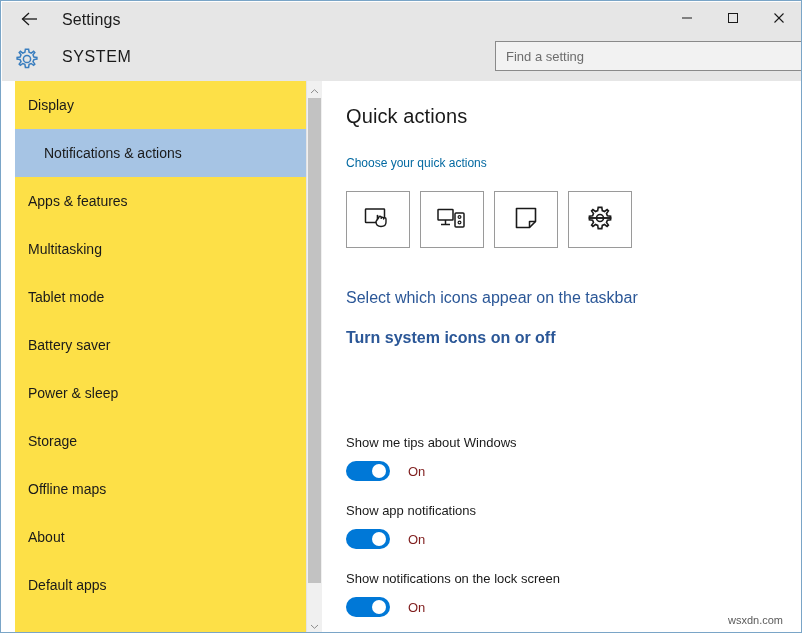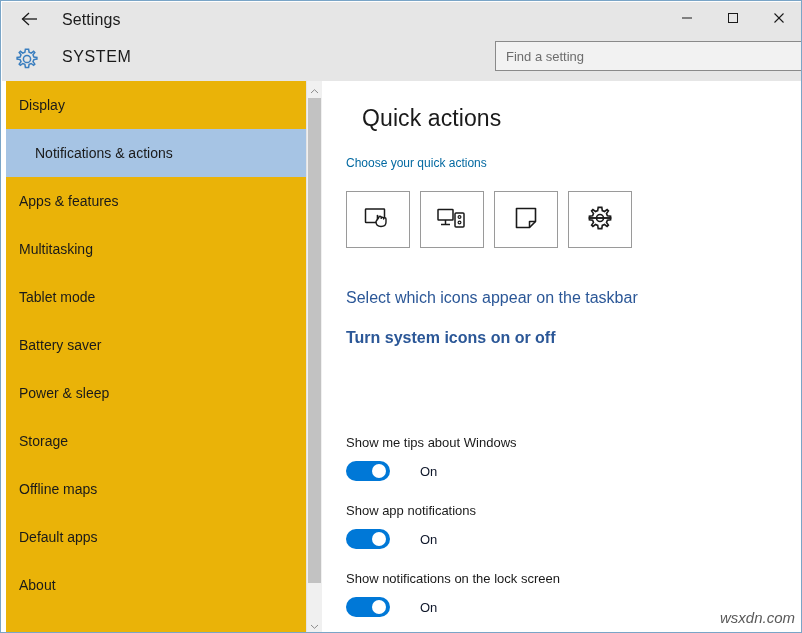--- a/index.html
+++ b/index.html
@@ -104,24 +104,24 @@
   .search-icon {
     position: absolute;
     right: 6px; top: 5px;
     width: 20px; height: 20px;
     display: flex; align-items: center; justify-content: center;
   }
 
   
   .sidebar {
     position: absolute;
-    left: 5px; top: 80px;
+    left: 14px; top: 80px;
     width: 304px;
     height: 552px;
-    background: #eab308;
+    background: #fde047;
     overflow: hidden;
   }
   .nav-item {
     height: 48px;
     display: flex;
     align-items: center;
     padding-left: 13px;
     font-size: 14px;
     color: #1a1a1a;
     cursor: default;
@@ -171,25 +171,24 @@
     position: absolute;
     left: 321px; top: 80px;
     width: 480px;
     height: 552px;
     background: #ffffff;
     overflow: hidden;
   }
   .h1 {
     position: absolute;
     left: 24px;
-    font-size: 23px;
+    font-size: 20px;
     font-weight: normal;
     color: #1a1a1a;
     letter-spacing: 0.1px;
-    margin-left: 16px;
   }
   .sub {
     position: absolute;
     left: 24px;
     font-size: 12px;
     color: #0369a1;
   }
   .tiles {
     position: absolute;
     left: 24px;
@@ -240,32 +239,31 @@
   .toggle .knob {
     position: absolute;
     top: 3px;
     right: 4px;
     width: 14px;
     height: 14px;
     border-radius: 50%;
     background: #ffffff;
   }
   .toggle-state {
-    margin-left: 30px;
+    margin-left: 18px;
     font-size: 13px;
-    color: #0f172a;
+    color: #7f1d1d;
   }
 
   .watermark {
     position: absolute;
-    right: 6px;
+    right: 18px;
     bottom: 6px;
-    font-size: 15px;
+    font-size: 11px;
     color: #5a5a5a;
-    font-style: italic;
   }
 </style>
 </head>
 <body>
 
 <div class="window">
 
   <div class="titlebar">
     <div class="back-btn">
       <span>
@@ -347,24 +345,24 @@
     <div class="nav-item">
       <span>Power &amp; sleep</span>
     </div>
     <div class="nav-item">
       <span>Storage</span>
     </div>
     <div class="nav-item">
       <span>Offline maps</span>
     </div>
     <div class="nav-item">
+      <span>About</span>
+    </div>
+    <div class="nav-item">
       <span>Default apps</span>
-    </div>
-    <div class="nav-item">
-      <span>About</span>
     </div>
   </div>
 
   <div class="scrollbar">
     <div class="sb-arrow up">
       <span>
         <svg width="9" height="7" viewBox="0 0 9 7">
           <path d="M1 5 L4.5 1.7 L8 5" fill="none" stroke="#8c8c8c" stroke-width="1"></path>
         </svg>
       </span>

